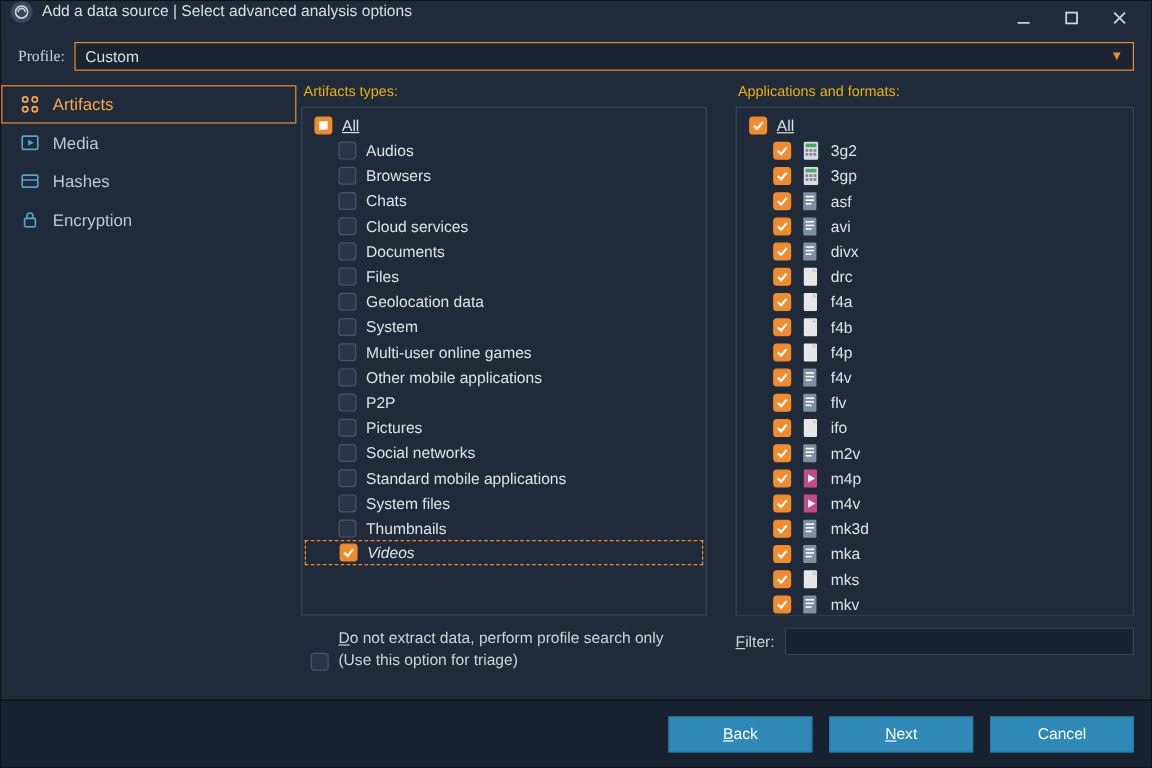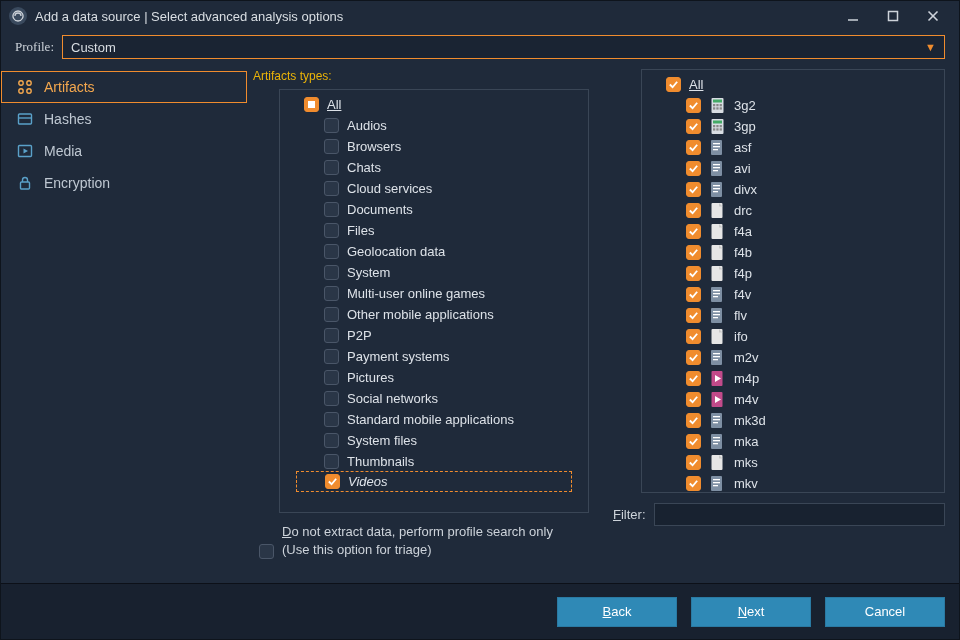--- a/index.html
+++ b/index.html
@@ -1,39 +1,39 @@
 <!DOCTYPE html>
 <html><head>
 <meta charset="utf-8">
 <style>
 * { box-sizing: border-box; margin: 0; padding: 0; font-family: "Segoe UI", Tahoma, sans-serif; }
 html, body { width: 960px; height: 640px; overflow: hidden; background: #1a2332; color: #cdd3da; }
 .window { width: 960px; height: 640px; display: flex; flex-direction: column; background: #1f2a3a; border: 1px solid #0e141c; }
-.titlebar { height: 30px; background: #1f2a3a; display: flex; align-items: center; padding: 0 6px 0 8px; }
+.titlebar { height: 30px; background: #1f2a3a; display: flex; align-items: flex-start; padding: 0 6px 0 8px; }
 .titlebar .app-icon { width: 18px; height: 18px; border-radius: 50%; background: #3a4a5e; display:flex; align-items:center; justify-content:center; margin-right: 8px; }
 .titlebar .app-icon svg { width:12px; height:12px; }
 .titlebar .title { font-size: 13px; color: #d9dee3; flex: 1; }
 .winbtns { display: flex; }
 .winbtn { width: 40px; height: 28px; display:flex; align-items:center; justify-content:center; color:#cdd3da; }
 .winbtn svg { width:12px; height:12px; }
 .profile-row { display:flex; align-items:center; padding: 4px 14px 10px 14px; }
 .profile-label { font-size: 13px; color:#cdd3da; margin-right: 8px; font-family: Liberation Serif, serif; }
 .profile-select { flex:1; height:24px; background:#1a2433; border:1px solid #f08c2e; color:#d9dee3; display:flex; align-items:center; padding:0 8px; justify-content:space-between; font-size:13px; }
 .profile-select .chev { color:#f08c2e; font-size:11px; }
 .body { flex:1; display:flex; min-height:0; }
 .sidebar { width: 246px; padding-top: 2px; border-right: 0px solid transparent; }
 .side-item { height: 32px; display:flex; align-items:center; padding:0 14px; font-size:14px; color:#bfc8d2; gap:10px; border:1px solid transparent; }
 .side-item.selected { border:1px solid #f08c2e; color:#f5a84e; }
 .side-item svg { width:18px; height:18px; flex:none; }
 .content { flex:1; display:flex; gap: 24px; padding: 0 14px 0 4px; min-width:0; }
 .col { display:flex; flex-direction:column; min-width:0; }
 .col.left { width: 338px; }
 .col.right { flex:1; }
 .col-title { font-size:12px; color:#eab308; margin-bottom:6px; padding-left:2px; }
-.listbox { border:1px solid #3a4656; background:#1f2a3a; overflow-y:auto; overflow-x:hidden; padding:4px 16px;margin-left:28px; }
+.listbox { border:1px solid #3a4656; background:#1f2a3a; overflow-y:auto; overflow-x:hidden; padding:4px 2px; }
 .col.left .listbox { height: 424px; }
 .col.right .listbox { height: 424px; }
 .row { display:flex; align-items:center; height:21px; font-size:13px; color:#dde2e8; padding-left:8px; gap:8px; }
 .row.child { padding-left:28px; }
 .row.focused { border:1px dashed #f08c2e; height:21px; margin-top:-1px;font-style:italic; }
 .chk { width:15px; height:15px; border-radius:3px; background:#2a3647; border:1px solid #4a5668; display:inline-flex; align-items:center; justify-content:center; flex:none; }
 .chk.checked { background:#f08c2e; border-color:#f08c2e; }
 .chk.checked svg { width:11px; height:11px; }
 .chk.mixed { background:#f08c2e; border-color:#f08c2e; position:relative; }
 .chk.mixed::after { content:""; width:7px; height:7px; background:#fff; display:block; }
@@ -110,31 +110,31 @@
         <svg viewBox="0 0 18 18" stroke-width="1.4">
             <circle cx="5" cy="5" r="2.2"></circle>
             <circle cx="13" cy="5" r="2.2"></circle>
             <circle cx="5" cy="13" r="2.2"></circle>
             <circle cx="13" cy="13" r="2.2"></circle>
           </svg>
         <span>Artifacts</span>
       </div>
       <div class="side-item">
         <svg viewBox="0 0 18 18" stroke-width="1.4">
+            <rect x="2.5" y="3.5" width="13" height="11" rx="1"></rect>
+            <polygon points="7.5,6.5 12,9 7.5,11.5" fill="#5aa1c9" stroke="none"></polygon>
+          </svg>
+        <span>Media</span>
+      </div>
+      <div class="side-item">
+        <svg viewBox="0 0 18 18" stroke-width="1.4">
             <rect x="2.5" y="4" width="13" height="10" rx="1"></rect>
             <line x1="2.5" y1="8" x2="15.5" y2="8"></line>
           </svg>
         <span>Hashes</span>
-      </div>
-      <div class="side-item">
-        <svg viewBox="0 0 18 18" stroke-width="1.4">
-            <rect x="2.5" y="3.5" width="13" height="11" rx="1"></rect>
-            <polygon points="7.5,6.5 12,9 7.5,11.5" fill="#5aa1c9" stroke="none"></polygon>
-          </svg>
-        <span>Media</span>
       </div>
       <div class="side-item">
         <svg viewBox="0 0 18 18" stroke-width="1.4">
             <rect x="4.5" y="8" width="9" height="7" rx="1"></rect>
             <path d="M6.5 8V6a2.5 2.5 0 0 1 5 0v2"></path>
           </svg>
         <span>Encryption</span>
       </div>
     </div>
 
@@ -185,24 +185,20 @@
             <div class="row child">
               <span class="chk"></span>
               <span>Other mobile applications</span>
             </div>
             <div class="row child">
               <span class="chk"></span>
               <span>P2P</span>
             </div>
             <div class="row child">
               <span class="chk"></span>
-              <span>Payment systems</span>
-            </div>
-            <div class="row child">
-              <span class="chk"></span>
               <span>Pictures</span>
             </div>
             <div class="row child">
               <span class="chk"></span>
               <span>Social networks</span>
             </div>
             <div class="row child">
               <span class="chk"></span>
               <span>Standard mobile applications</span>
             </div>
@@ -228,20 +224,21 @@
             <span class="chk"></span>
             <div class="text">
               <div class="l1"><span class="ul">D</span><span>o not extract data, perform profile search only</span></div>
               <div>(Use this option for triage)</div>
             </div>
           </div>
         </div>
       </div>
 
       <div class="col right">
+        <div class="col-title">Applications and formats:</div>
         <div class="listbox" id="apps-list">
             <div class="row">
               <span class="chk checked">
                 <svg viewBox="0 0 12 12">
                   <use href="#check"></use>
                 </svg>
               </span>
               <span style="text-decoration:underline">All</span>
             </div>
             <div class="row child">

